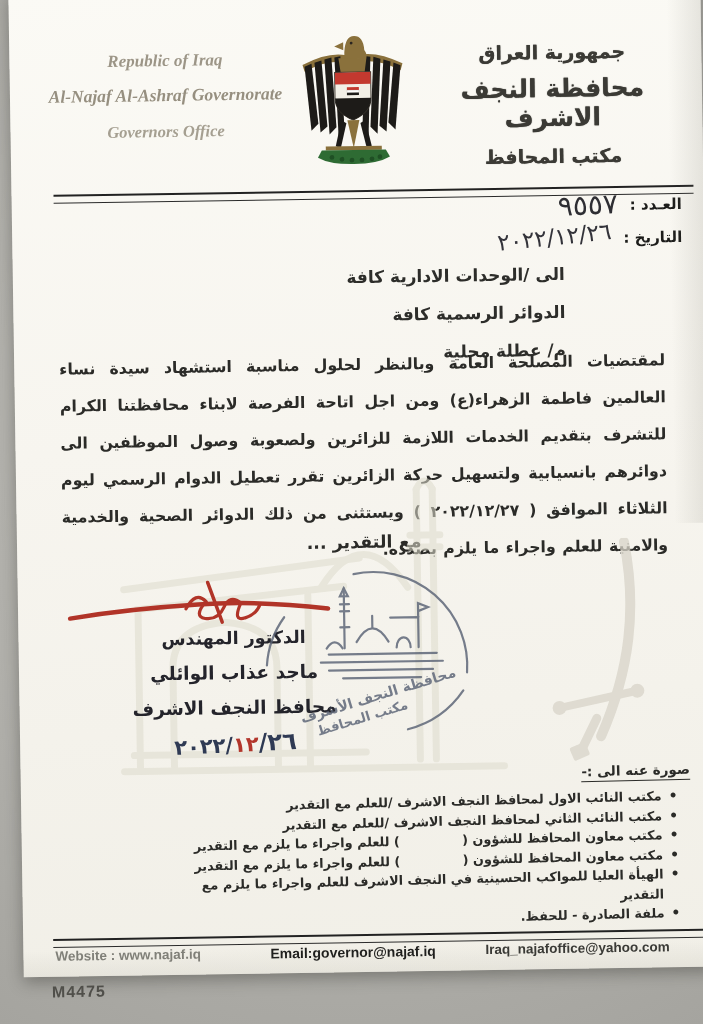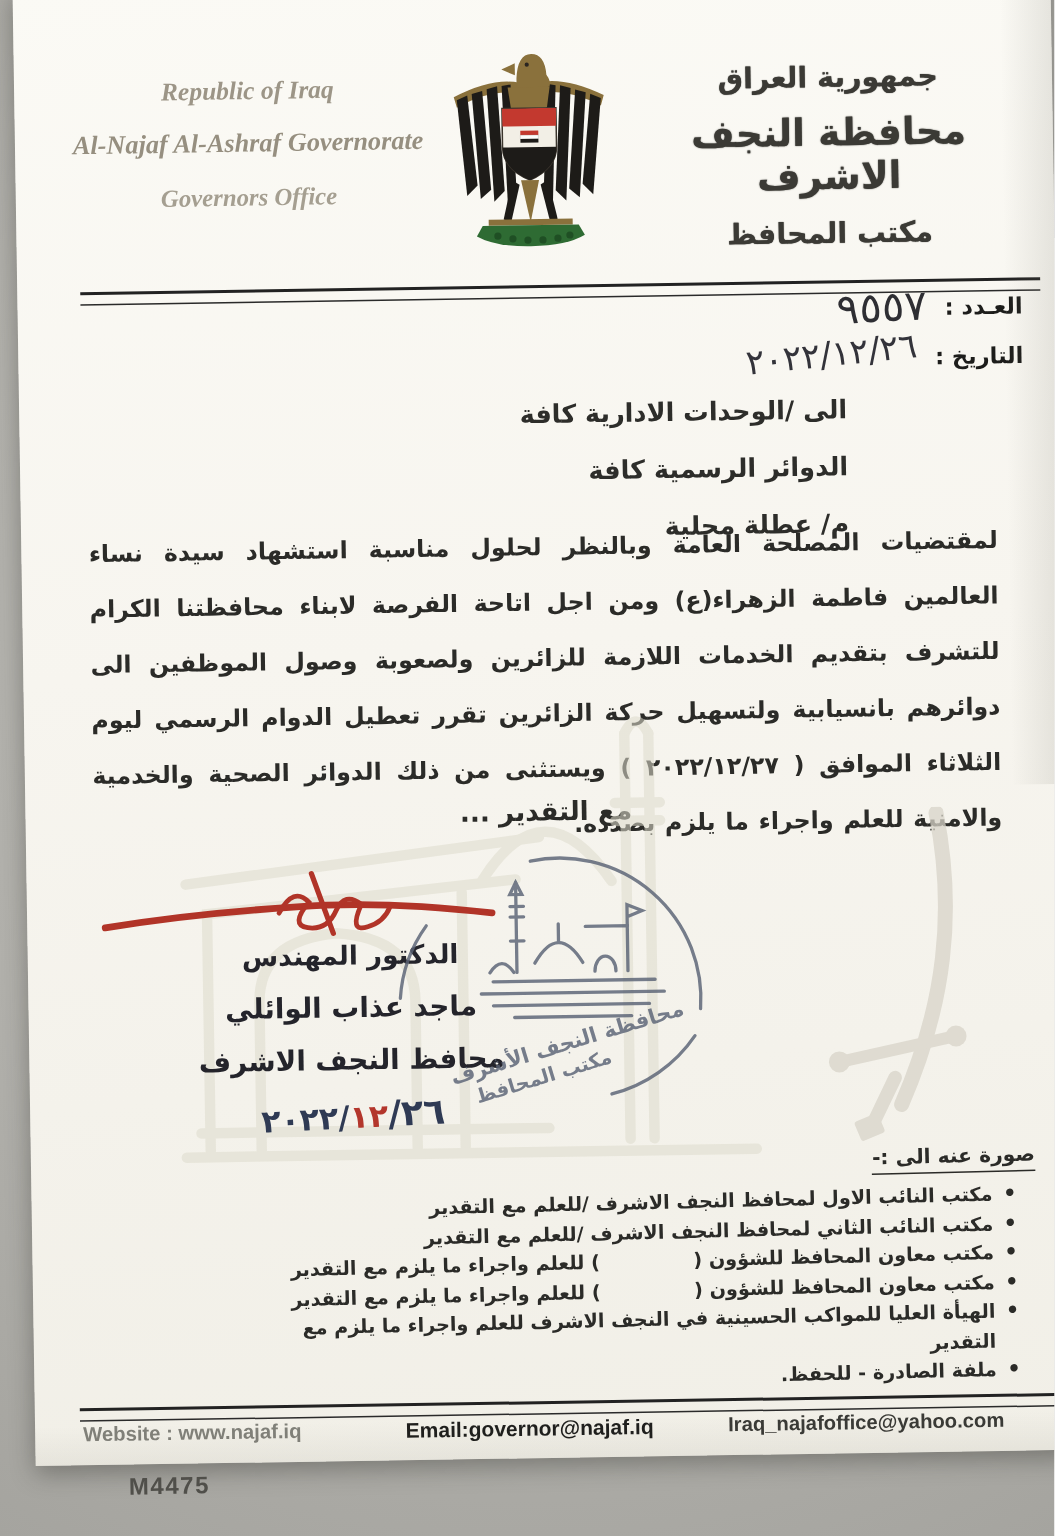--- a/index.html
+++ b/index.html
@@ -83,21 +83,21 @@
 
   
   .footer{position:absolute;left:32px;top:958px;width:652px;display:flex;
     font-family:"Liberation Sans", sans-serif;font-weight:bold;}
   .f-web{width:215px;color:#6d6d66;font-size:13.5px;opacity:.85;}
   .f-mail{width:215px;color:#1f1f1d;font-size:14px;}
   .f-mail2{flex:1;color:#3a3a36;font-size:13.5px;}
 
   .plate-code{position:absolute;left:52px;top:983px;font-size:16px;font-weight:bold;
     color:#504f4a;letter-spacing:1px;transform:rotate(-1deg);
-    font-family:"Liberation Sans", sans-serif;margin-left:34px;}
+    font-family:"Liberation Sans", sans-serif;}
 </style>
 </head>
 <body>
 
 <div class="scene">
   <div class="paper">
 
     <div class="eng-block">
       <div class="l1">Republic of Iraq</div>
       <div class="l2">Al-Najaf Al-Ashraf Governorate</div>

